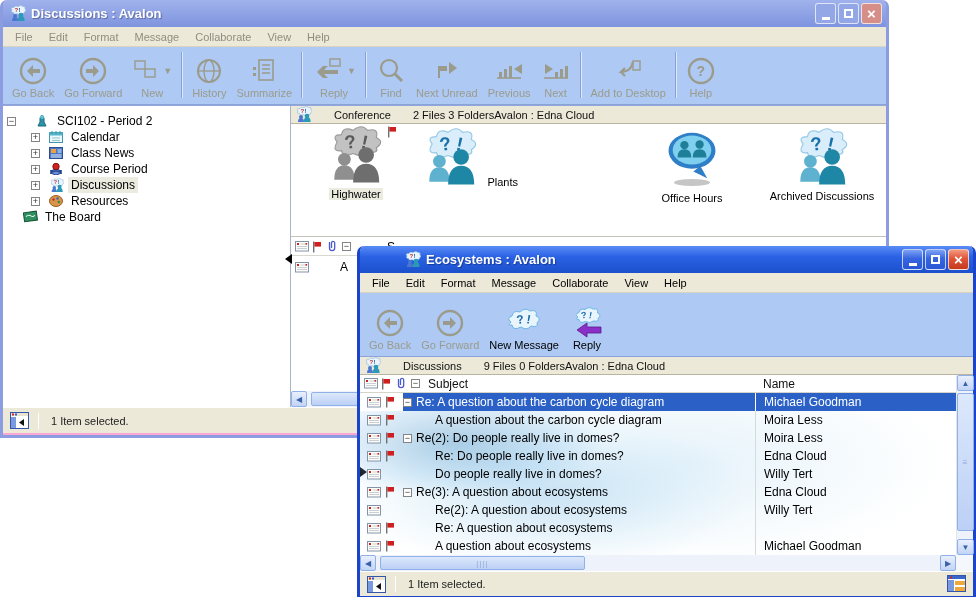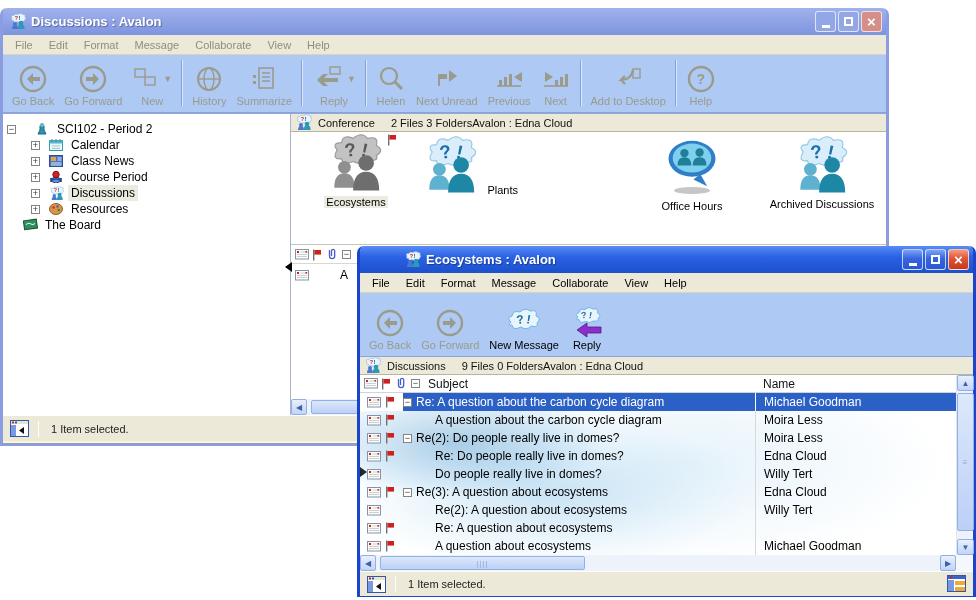--- a/index.html
+++ b/index.html
@@ -1,20 +1,20 @@
 <!DOCTYPE html>
 <html style="--titleActive1: #2a62e4; --titleActive2: #1c50cc; --frameActive: #1a44cc; --titleInactive1: #a0b2ec; --titleInactive2: #7e94de; --frameInactive: #8b9de0; --toolbarBg: #adc9f4; --chromeTan: #ece9d8; --selectionBlue: #2b61c6; --treeSelect: #ecebe0; --flagRed: #cc2020; --disabledText: #9b9b8b;"><head>
 <meta charset="utf-8">
 <style>
   *{margin:0;padding:0;box-sizing:border-box;font-family:"Liberation Sans",sans-serif;}
   html,body{width:976px;height:600px;background:#fff;overflow:hidden;}
   body{position:relative;font-size:12px;}
   .window{position:absolute;border-radius:7px 7px 0 0;}
   
-  .w-back{left:0;top:8px;width:889px;height:438px;border:3px solid var(--frameInactive,#8b9de0);border-top:0;background:#fef9c3;}
+  .w-back{left:0;top:0;width:889px;height:438px;border:3px solid var(--frameInactive,#8b9de0);border-top:0;background:#f9a8d4;}
   .w-front{left:357px;top:246px;width:619px;height:351px;border:3px solid var(--frameActive,#1a44cc);border-top:0;background:#fff;z-index:10;}
   .titlebar{height:27px;display:flex;align-items:center;padding-left:6px;position:relative;border-radius:5px 5px 0 0;color:#fff;font-weight:bold;font-size:13px;}
   .w-back .titlebar{background:linear-gradient(var(--titleInactive1,#a0b2ec),var(--titleInactive2,#7e94de));}
   .w-front .titlebar{background:linear-gradient(#5a8bf6,var(--titleActive1,#2a62e4) 40%,var(--titleActive2,#1c50cc));padding-left:44px;}
   .title-text{margin-left:5px;text-shadow:1px 1px 1px rgba(0,0,40,.35);}
   .capbtns{position:absolute;right:4px;top:3px;display:flex;gap:2px;}
   .capbtn{width:21px;height:21px;border-radius:3px;border:1px solid rgba(255,255,255,.7);display:flex;align-items:center;justify-content:center;color:#fff;}
   .w-front .capbtn{background:linear-gradient(#7da2f4,#3765e0 45%,#2a57d4);}
   .w-front .capbtn.close{background:linear-gradient(#f29a80,#e05537 45%,#c23a1c);}
   .w-back .capbtn{background:#93a7e6;}
@@ -42,22 +42,22 @@
   .tree-root .xbox{margin-left:4px;}
   .tree-item .xbox{margin-left:28px;}
   .tree-ico{width:16px;height:14px;flex:none;display:inline-flex;justify-content:center;}
   .tree-root .tree-ico{margin-left:18px;}
   .tree-item .tree-ico{margin-left:8px;}
   .tree-item.noexp .tree-ico{margin-left:19px;}
   .tree-label{margin-left:4px;padding:1px 3px;}
   .tree-item.sel .tree-label{background:var(--treeSelect,#ecebe0);}
   .right-pane{flex:1;position:relative;background:#fff;}
   .pane-header{height:18px;background:var(--chromeTan,#ece9d8);border-bottom:1px solid #b8b4a0;display:flex;align-items:center;font-size:11px;padding-left:4px;color:#111;}
-  .ph-kind{margin-left:6px;}
-  .ph-counts{margin-left:16px;}
+  .ph-kind{margin-left:22px;}
+  .ph-counts{margin-left:22px;}
   .ph-loc{}
   .conf-icon{position:absolute;text-align:center;}
   .conf-label{font-size:11px;display:inline-block;padding:0 2px;margin-top:1px;}
   .conf-icon.sel .conf-label{background:var(--treeSelect,#ece9d8);}
   .conf-flag{position:absolute;}
   .sub-divider{position:absolute;left:0;right:0;top:130px;border-top:1px solid #c4c4bc;}
   .sub-header{position:absolute;left:0;right:0;top:132px;height:18px;display:flex;align-items:center;border-bottom:1px solid #d8d8d0;font-size:12px;}
   .sub-row{position:absolute;left:0;right:0;top:152px;height:18px;display:flex;align-items:center;font-size:12px;}
   .bw-hscroll{position:absolute;left:0;bottom:0;right:0;height:16px;background:#eef3fb;display:flex;}
   
@@ -241,21 +241,21 @@
       <span>Reply</span>
     </div>
     <span class="tsep"></span>
     <div class="tbtn disabled">
       <span class="ticon">
           <svg width="30" height="30">
             <circle cx="13" cy="12" r="8" fill="none" stroke="#9b9b8b" stroke-width="2.2"></circle>
             <path d="M19 18 l7 7" stroke="#9b9b8b" stroke-width="3"></path>
           </svg>
         </span>
-      <span>Helen</span>
+      <span>Find</span>
     </div>
     <div class="tbtn disabled">
       <span class="ticon">
           <svg width="30" height="26">
             <rect x="6" y="8" width="2" height="12" fill="#9b9b8b"></rect>
             <rect x="8" y="8" width="7" height="5" fill="#9b9b8b"></rect>
             <path d="M17 4 l8 6 -8 6 z" fill="#9b9b8b"></path>
           </svg>
         </span>
       <span>Next Unread</span>
@@ -395,21 +395,21 @@
         <span class="ph-counts">2 Files 3 Folders</span>
         <span class="ph-loc">Avalon : Edna Cloud</span>
       </div>
       <div class="conf-icon sel" style="left:10px;top:20px;width:110px;">
         <svg width="62" height="58" viewBox="0 0 40 40">
             <use href="#g-people-gray"></use>
           </svg>
         <svg class="conf-flag" style="right:14px;top:0;" width="10" height="12" viewBox="0 0 10 12">
             <use href="#g-flag"></use>
           </svg>
-        <div class="conf-label">Ecosystems</div>
+        <div class="conf-label">Highwater</div>
       </div>
       <div class="conf-icon" style="left:124px;top:22px;width:110px;">
         <svg width="62" height="58" viewBox="0 0 40 40">
             <use href="#g-people-blue"></use>
           </svg>
         <div class="conf-label">Plants</div>
       </div>
       <div class="conf-icon" style="left:346px;top:24px;width:110px;">
         <svg width="62" height="58" viewBox="0 0 44 42">
           <ellipse cx="22" cy="38" rx="13" ry="2.6" fill="#c6c6c6"></ellipse>

